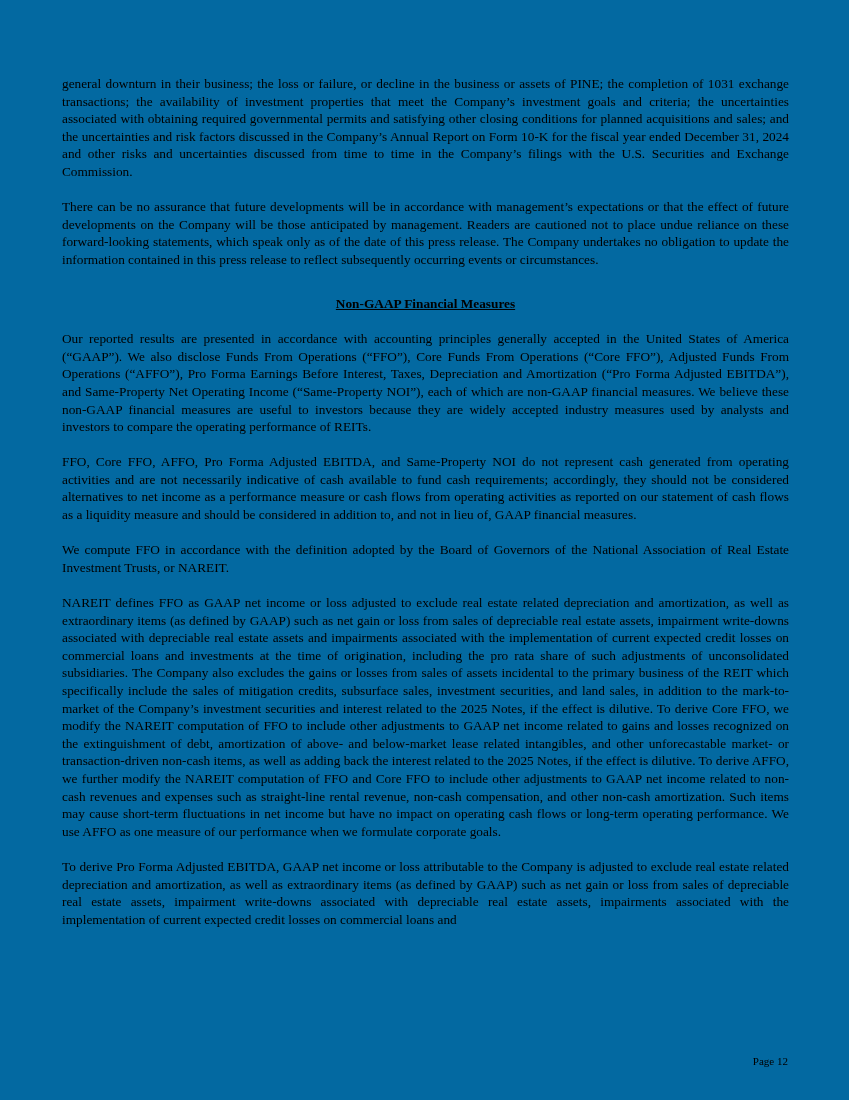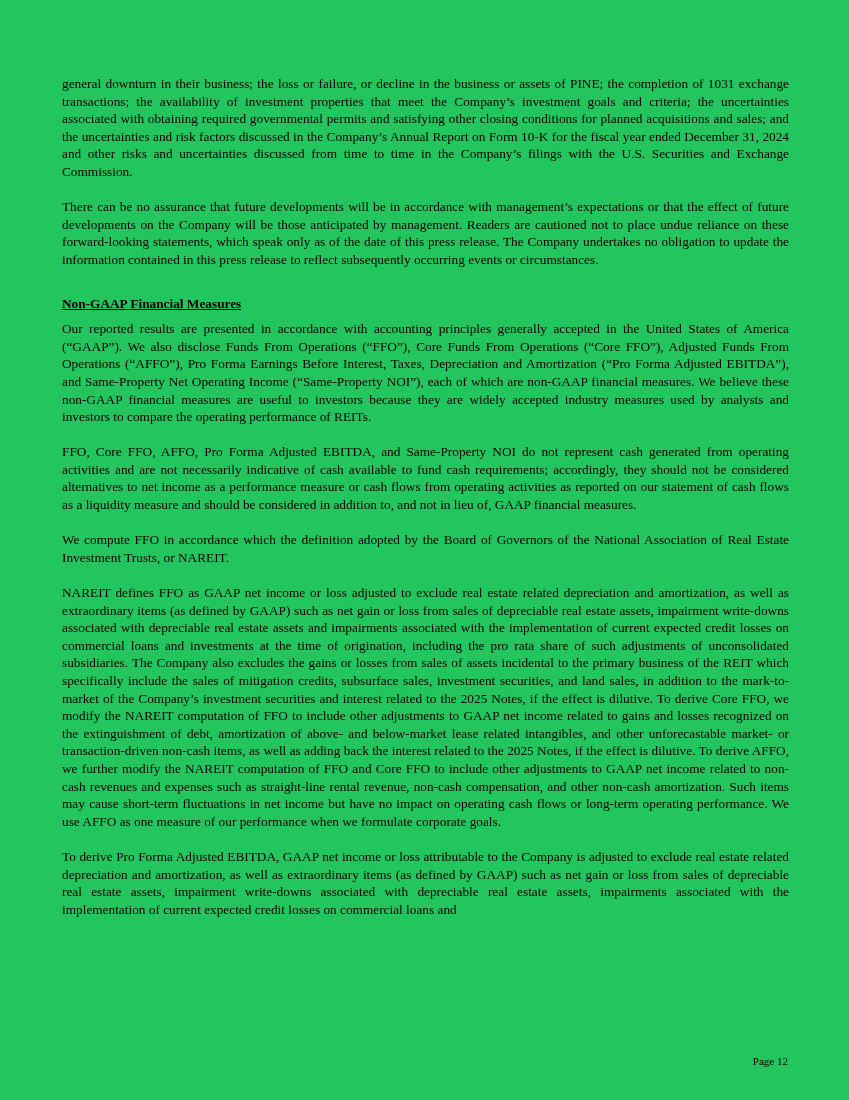--- a/index.html
+++ b/index.html
@@ -4,21 +4,21 @@
 <style>
   html, body {
     margin: 0;
     padding: 0;
     background: #ffffff;
   }
   .page {
     position: relative;
     width: 849px;
     height: 1100px;
-    background: #22c55e;
+    background: #0369a1;
     font-family: "Liberation Serif", "DejaVu Serif", serif;
     color: #000000;
     overflow: hidden;
   }
   .content {
     position: absolute;
     left: 62px;
     top: 75px;
     width: 727px;
     font-size: 13.3px;
@@ -26,39 +26,39 @@
     text-align: justify;
   }
   .content p {
     margin: 0 0 17.6px 0;
   }
   .content h2 {
     font-size: 13.3px;
     line-height: 17.6px;
     font-weight: bold;
     text-decoration: underline;
-    margin: 26px 0 8px 0;
-    text-align: left;
+    margin: 26px 0 18px 0;
+    text-align: center;
   }
   .page-footer {
     position: absolute;
     top: 1053px;
     right: 61px;
     font-size: 11px;
     line-height: 17.6px;
   }
 </style>
 </head>
 <body>
 
 <div class="page">
   <div class="content">
     <p>general downturn in their business; the loss or failure, or decline in the business or assets of PINE; the completion of 1031 exchange transactions; the availability of investment properties that meet the Company’s investment goals and criteria; the uncertainties associated with obtaining required governmental permits and satisfying other closing conditions for planned acquisitions and sales; and the uncertainties and risk factors discussed in the Company’s Annual Report on Form 10-K for the fiscal year ended December 31, 2024 and other risks and uncertainties discussed from time to time in the Company’s filings with the U.S. Securities and Exchange Commission.</p>
     <p>There can be no assurance that future developments will be in accordance with management’s expectations or that the effect of future developments on the Company will be those anticipated by management. Readers are cautioned not to place undue reliance on these forward-looking statements, which speak only as of the date of this press release. The Company undertakes no obligation to update the information contained in this press release to reflect subsequently occurring events or circumstances.</p>
     <h2>Non-GAAP Financial Measures</h2>
     <p>Our reported results are presented in accordance with accounting principles generally accepted in the United States of America (“GAAP”). We also disclose Funds From Operations (“FFO”), Core Funds From Operations (“Core FFO”), Adjusted Funds From Operations (“AFFO”), Pro Forma Earnings Before Interest, Taxes, Depreciation and Amortization (“Pro Forma Adjusted EBITDA”), and Same-Property Net Operating Income (“Same-Property NOI”), each of which are non-GAAP financial measures. We believe these non-GAAP financial measures are useful to investors because they are widely accepted industry measures used by analysts and investors to compare the operating performance of REITs.</p>
     <p>FFO, Core FFO, AFFO, Pro Forma Adjusted EBITDA, and Same-Property NOI do not represent cash generated from operating activities and are not necessarily indicative of cash available to fund cash requirements; accordingly, they should not be considered alternatives to net income as a performance measure or cash flows from operating activities as reported on our statement of cash flows as a liquidity measure and should be considered in addition to, and not in lieu of, GAAP financial measures.</p>
-    <p>We compute FFO in accordance which the definition adopted by the Board of Governors of the National Association of Real Estate Investment Trusts, or NAREIT.</p>
+    <p>We compute FFO in accordance with the definition adopted by the Board of Governors of the National Association of Real Estate Investment Trusts, or NAREIT.</p>
     <p>NAREIT defines FFO as GAAP net income or loss adjusted to exclude real estate related depreciation and amortization, as well as extraordinary items (as defined by GAAP) such as net gain or loss from sales of depreciable real estate assets, impairment write-downs associated with depreciable real estate assets and impairments associated with the implementation of current expected credit losses on commercial loans and investments at the time of origination, including the pro rata share of such adjustments of unconsolidated subsidiaries. The Company also excludes the gains or losses from sales of assets incidental to the primary business of the REIT which specifically include the sales of mitigation credits, subsurface sales, investment securities, and land sales, in addition to the mark-to-market of the Company’s investment securities and interest related to the 2025 Notes, if the effect is dilutive. To derive Core FFO, we modify the NAREIT computation of FFO to include other adjustments to GAAP net income related to gains and losses recognized on the extinguishment of debt, amortization of above- and below-market lease related intangibles, and other unforecastable market- or transaction-driven non-cash items, as well as adding back the interest related to the 2025 Notes, if the effect is dilutive. To derive AFFO, we further modify the NAREIT computation of FFO and Core FFO to include other adjustments to GAAP net income related to non-cash revenues and expenses such as straight-line rental revenue, non-cash compensation, and other non-cash amortization. Such items may cause short-term fluctuations in net income but have no impact on operating cash flows or long-term operating performance. We use AFFO as one measure of our performance when we formulate corporate goals.</p>
     <p>To derive Pro Forma Adjusted EBITDA, GAAP net income or loss attributable to the Company is adjusted to exclude real estate related depreciation and amortization, as well as extraordinary items (as defined by GAAP) such as net gain or loss from sales of depreciable real estate assets, impairment write-downs associated with depreciable real estate assets, impairments associated with the implementation of current expected credit losses on commercial loans and</p>
   </div>
   <div class="page-footer">Page 12</div>
 </div>
 
 </body></html>

